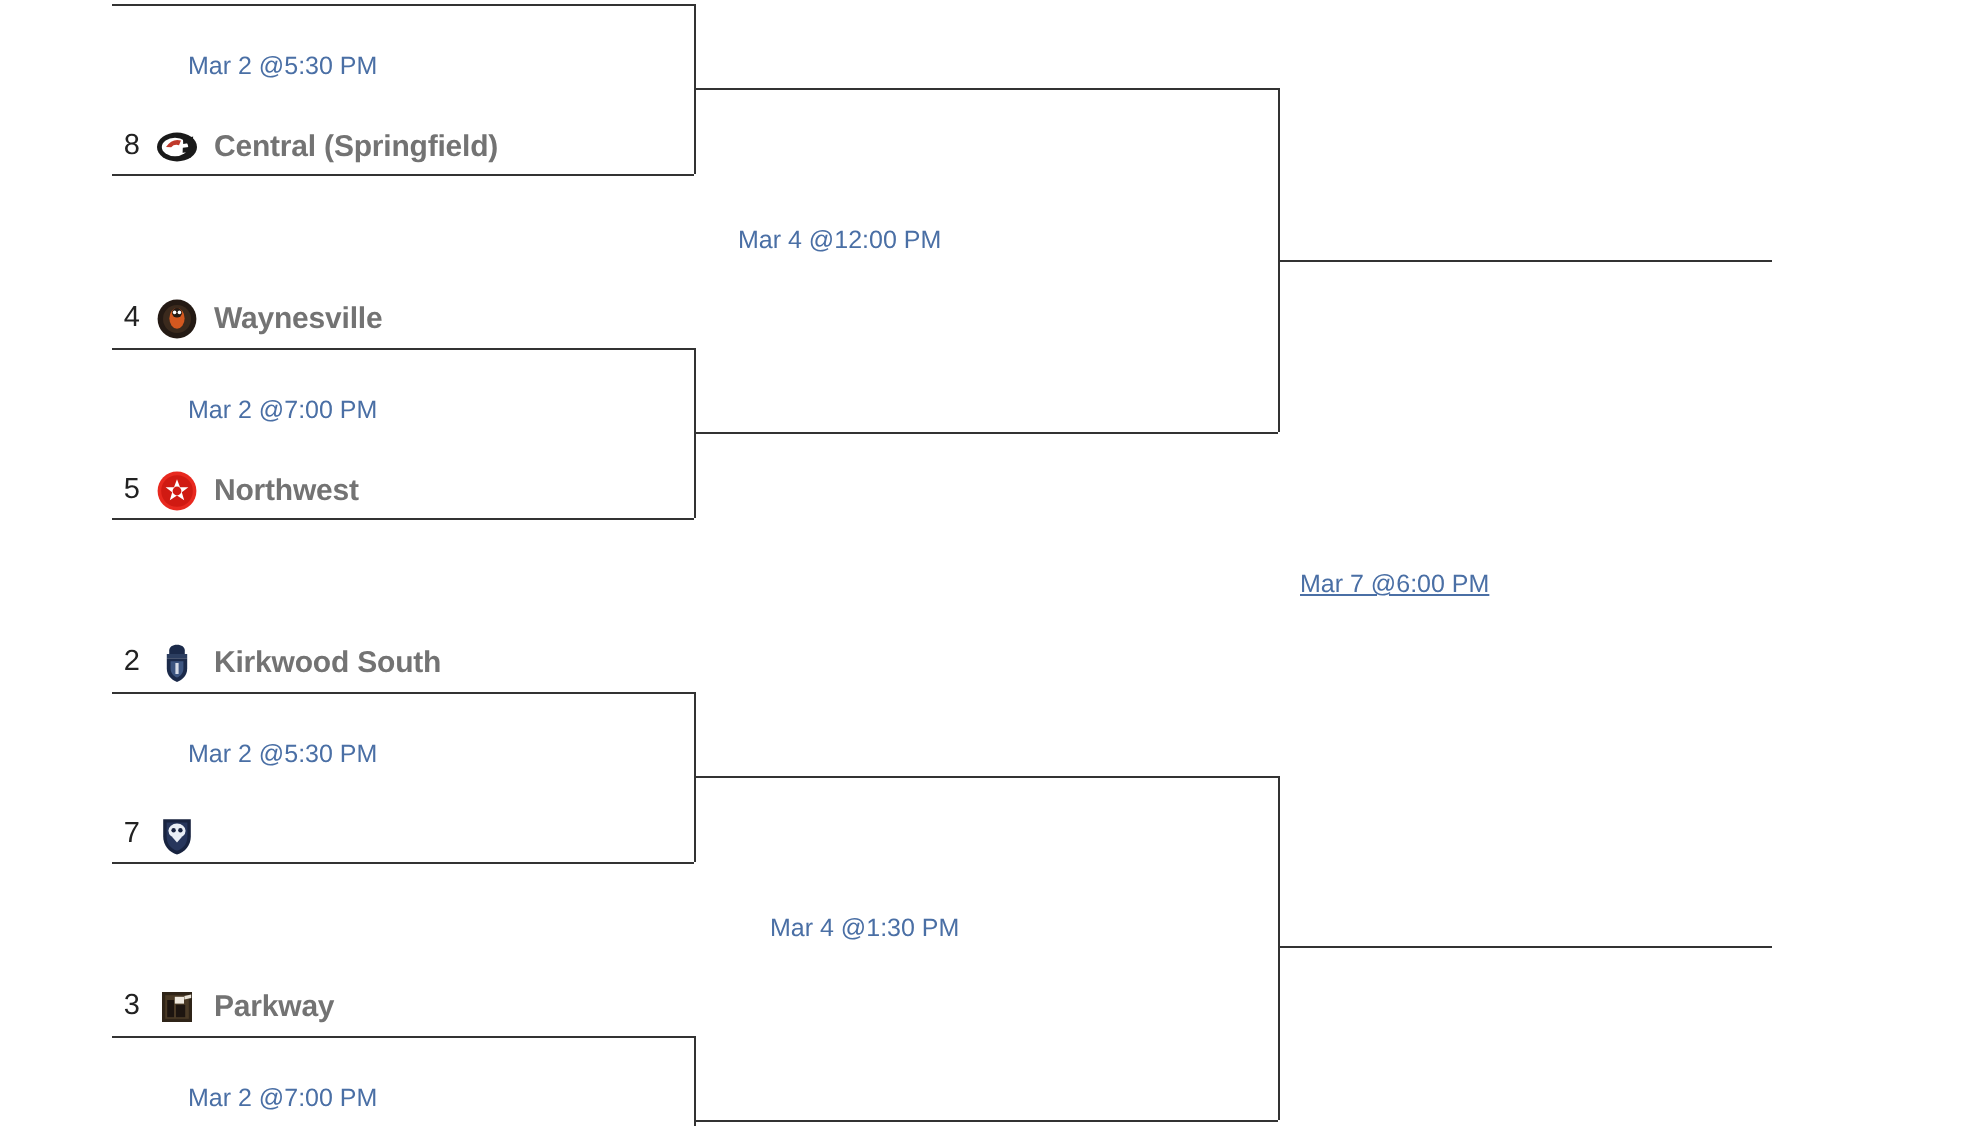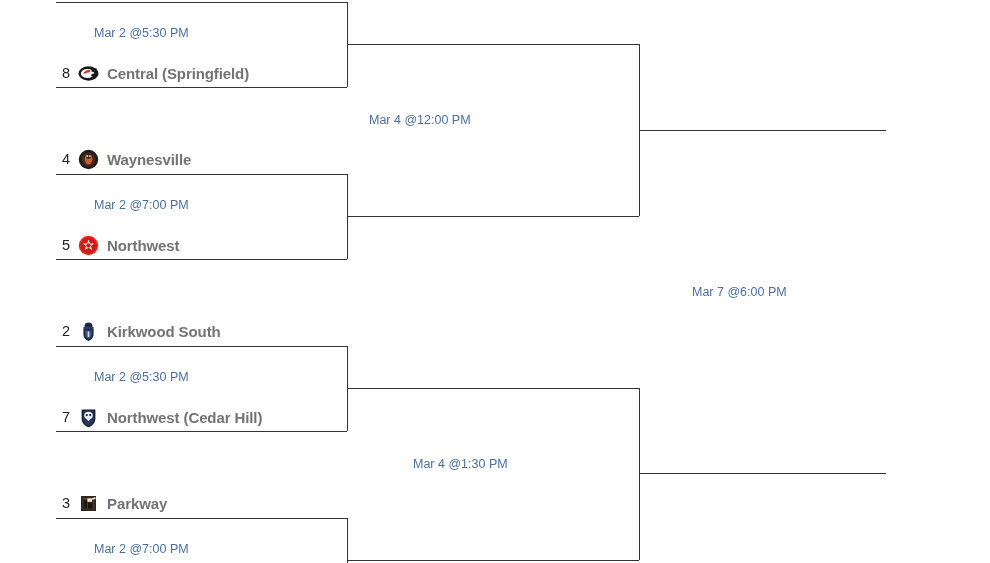--- a/index.html
+++ b/index.html
@@ -157,21 +157,20 @@
     <span class="logo">
       <svg width="21" height="21" viewBox="0 0 21 21">
         <path d="M3.6 2.6 L17.4 2.6 L17.4 11.3 C17.4 15.9 14.4 19.1 10.5 20.3 C6.6 19.1 3.6 15.9 3.6 11.3 Z" fill="#18233f"></path>
         <path d="M5.3 4.3 L15.7 4.3 L15.7 11.2 C15.7 14.8 13.5 17.4 10.5 18.4 C7.5 17.4 5.3 14.8 5.3 11.2 Z" fill="#27365c"></path>
         <ellipse cx="10.5" cy="8.4" rx="4.3" ry="3.6" fill="#e9eef5"></ellipse>
         <circle cx="8.8" cy="8.1" r="1.1" fill="#18233f"></circle>
         <circle cx="12.2" cy="8.1" r="1.1" fill="#18233f"></circle>
         <path d="M8.0 11.4 L13.0 11.4 L10.5 14.2 Z" fill="#e9eef5"></path>
       </svg>
     </span>
-    <span class="team">Northwest (Cedar Hill)</span>
   </div>
 
   <div class="ln-h" style="left:56px;  top:518px; width:291px;"></div>
   <div class="ln-v" style="left:347px; top:518px; height:45px;"></div>
 
   <div class="gtime" style="left:94px; top:542px;">Mar 2 @7:00 PM</div>
 
   <div class="slot" style="left:56px; top:490px;">
     <span class="seed">3</span>
     <span class="logo">
@@ -190,23 +189,23 @@
   <div class="ln-h" style="left:347px; top:44px;  width:292px;"></div>
   <div class="ln-v" style="left:639px; top:44px;  height:172px;"></div>
   <div class="ln-h" style="left:347px; top:216px; width:292px;"></div>
 
   <div class="gtime" style="left:369px; top:113px;">Mar 4 @12:00 PM</div>
 
   <div class="ln-h" style="left:347px; top:388px; width:292px;"></div>
   <div class="ln-v" style="left:639px; top:388px; height:172px;"></div>
   <div class="ln-h" style="left:347px; top:560px; width:292px;"></div>
 
-  <div class="gtime" style="left:385px; top:457px;margin-left:28px;">Mar 4 @1:30 PM</div>
+  <div class="gtime" style="left:385px; top:457px;">Mar 4 @1:30 PM</div>
 
   <div class="ln-h" style="left:639px; top:130px; width:292px;"></div>
   <div class="ln-v" style="left:931px; top:130px; height:343px;"></div>
   <div class="ln-h" style="left:639px; top:473px; width:292px;"></div>
 
-  <div class="gtime" style="left:692px; top:285px;">Mar 7 @6:00 PM</div>
+  <div class="gtime" style="left:650px; top:285px;text-decoration:underline;">Mar 7 @6:00 PM</div>
 
   <div class="ln-h" style="left:931px; top:302px; width:59px;"></div>
 
 </div>
 
 </body></html>

